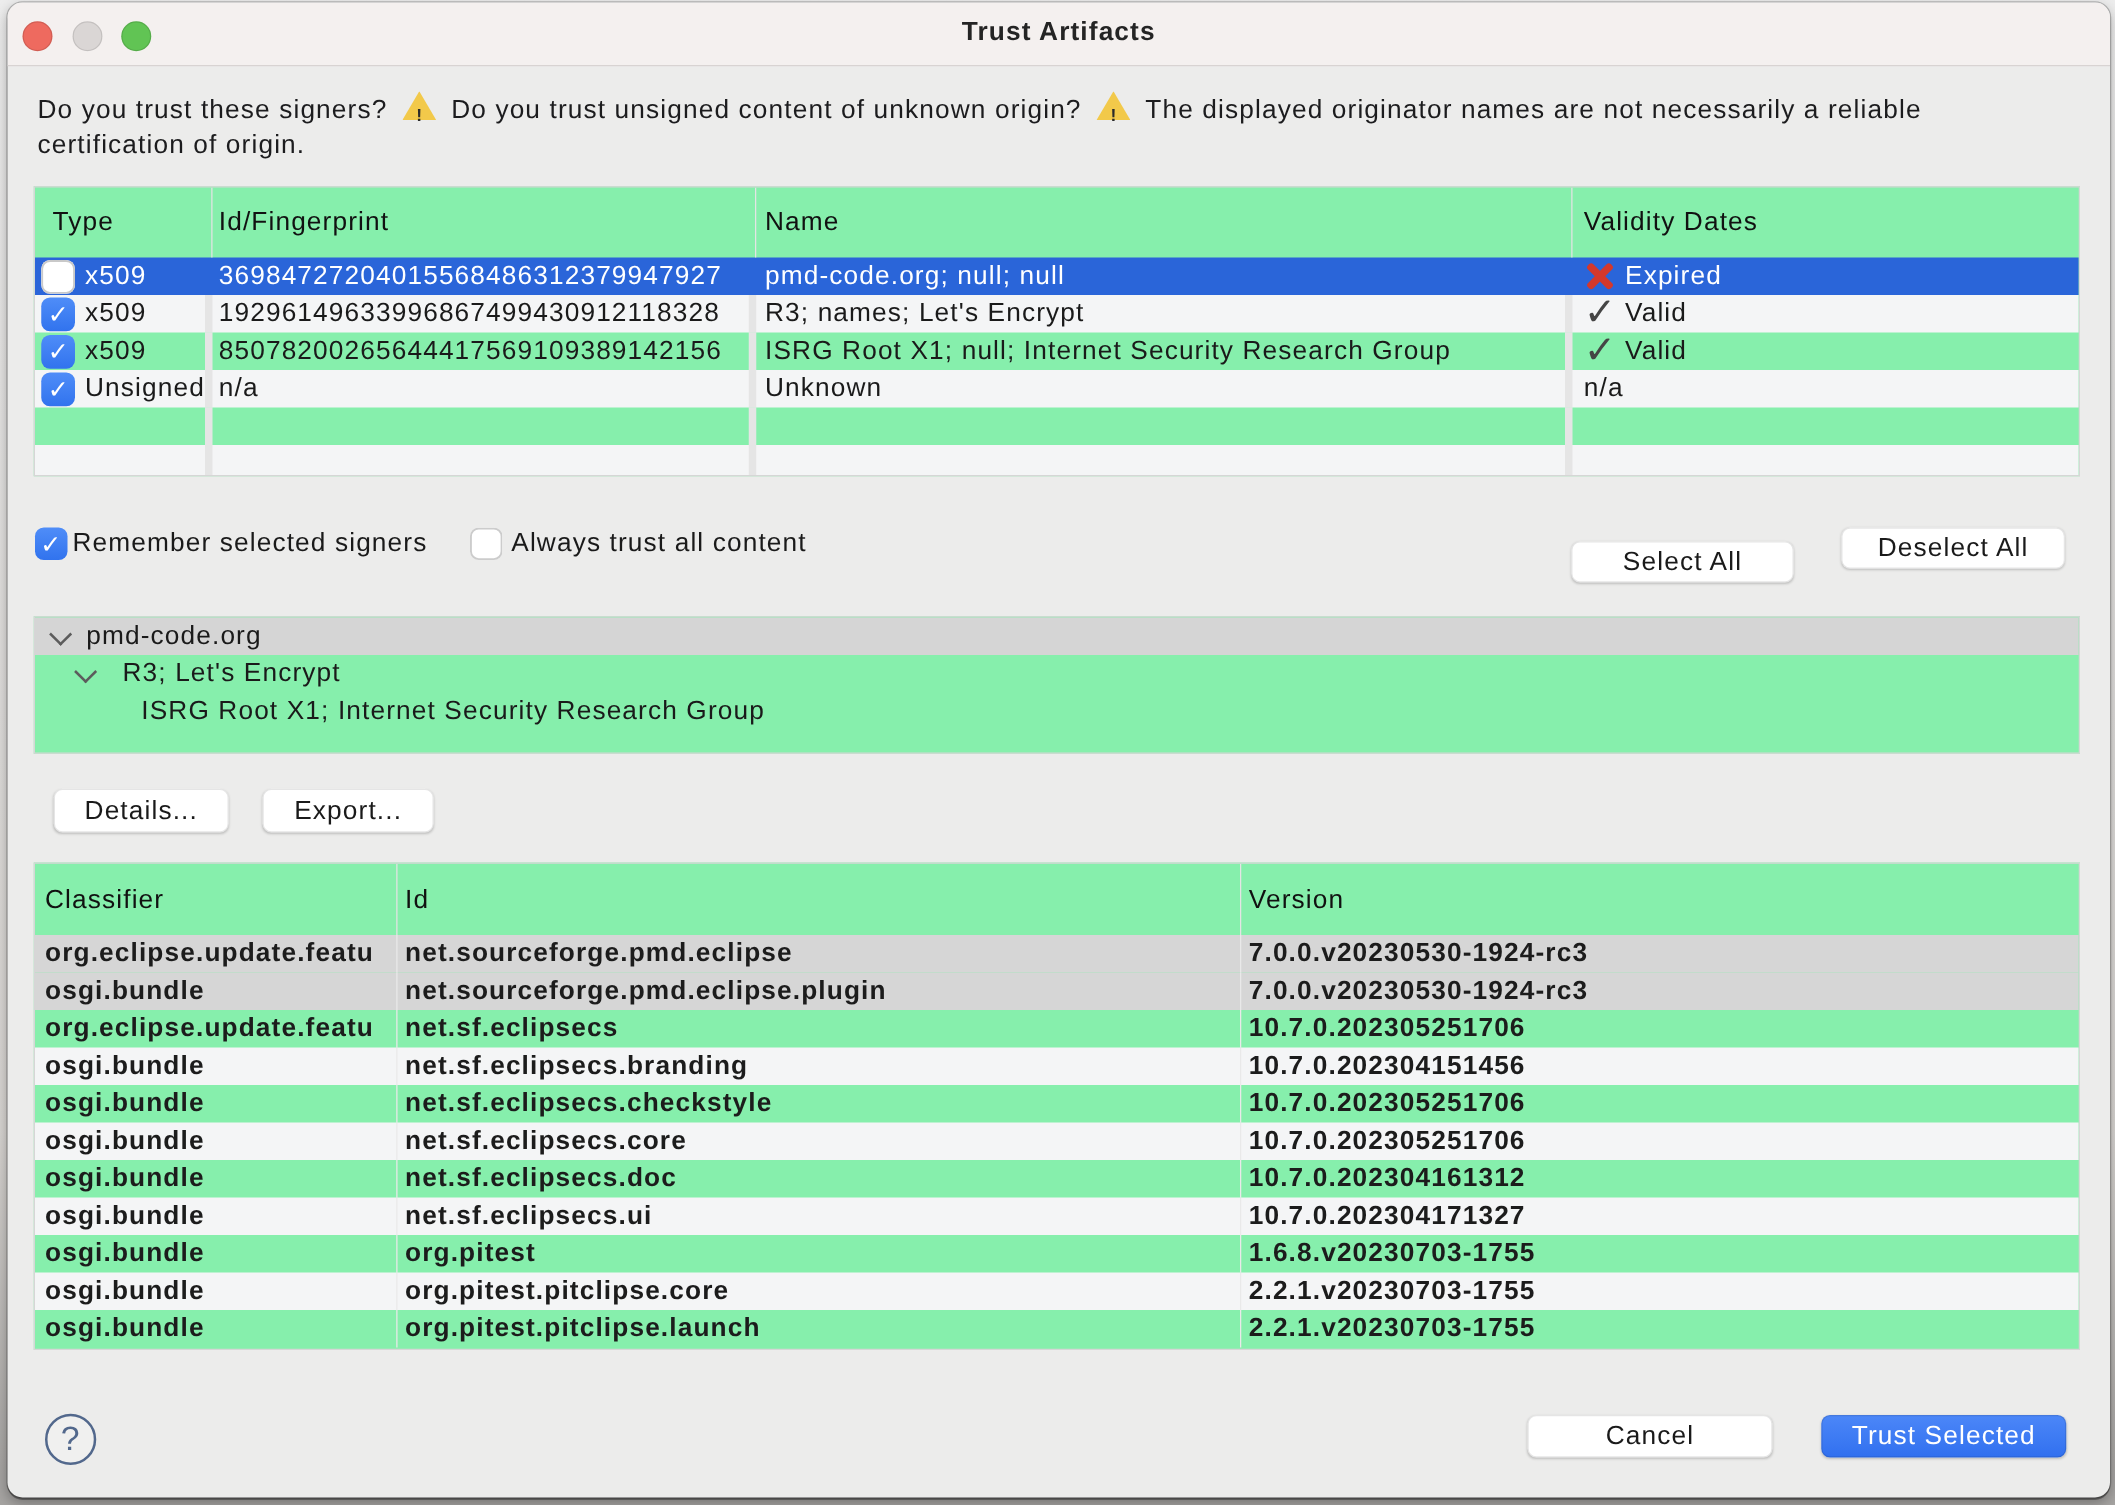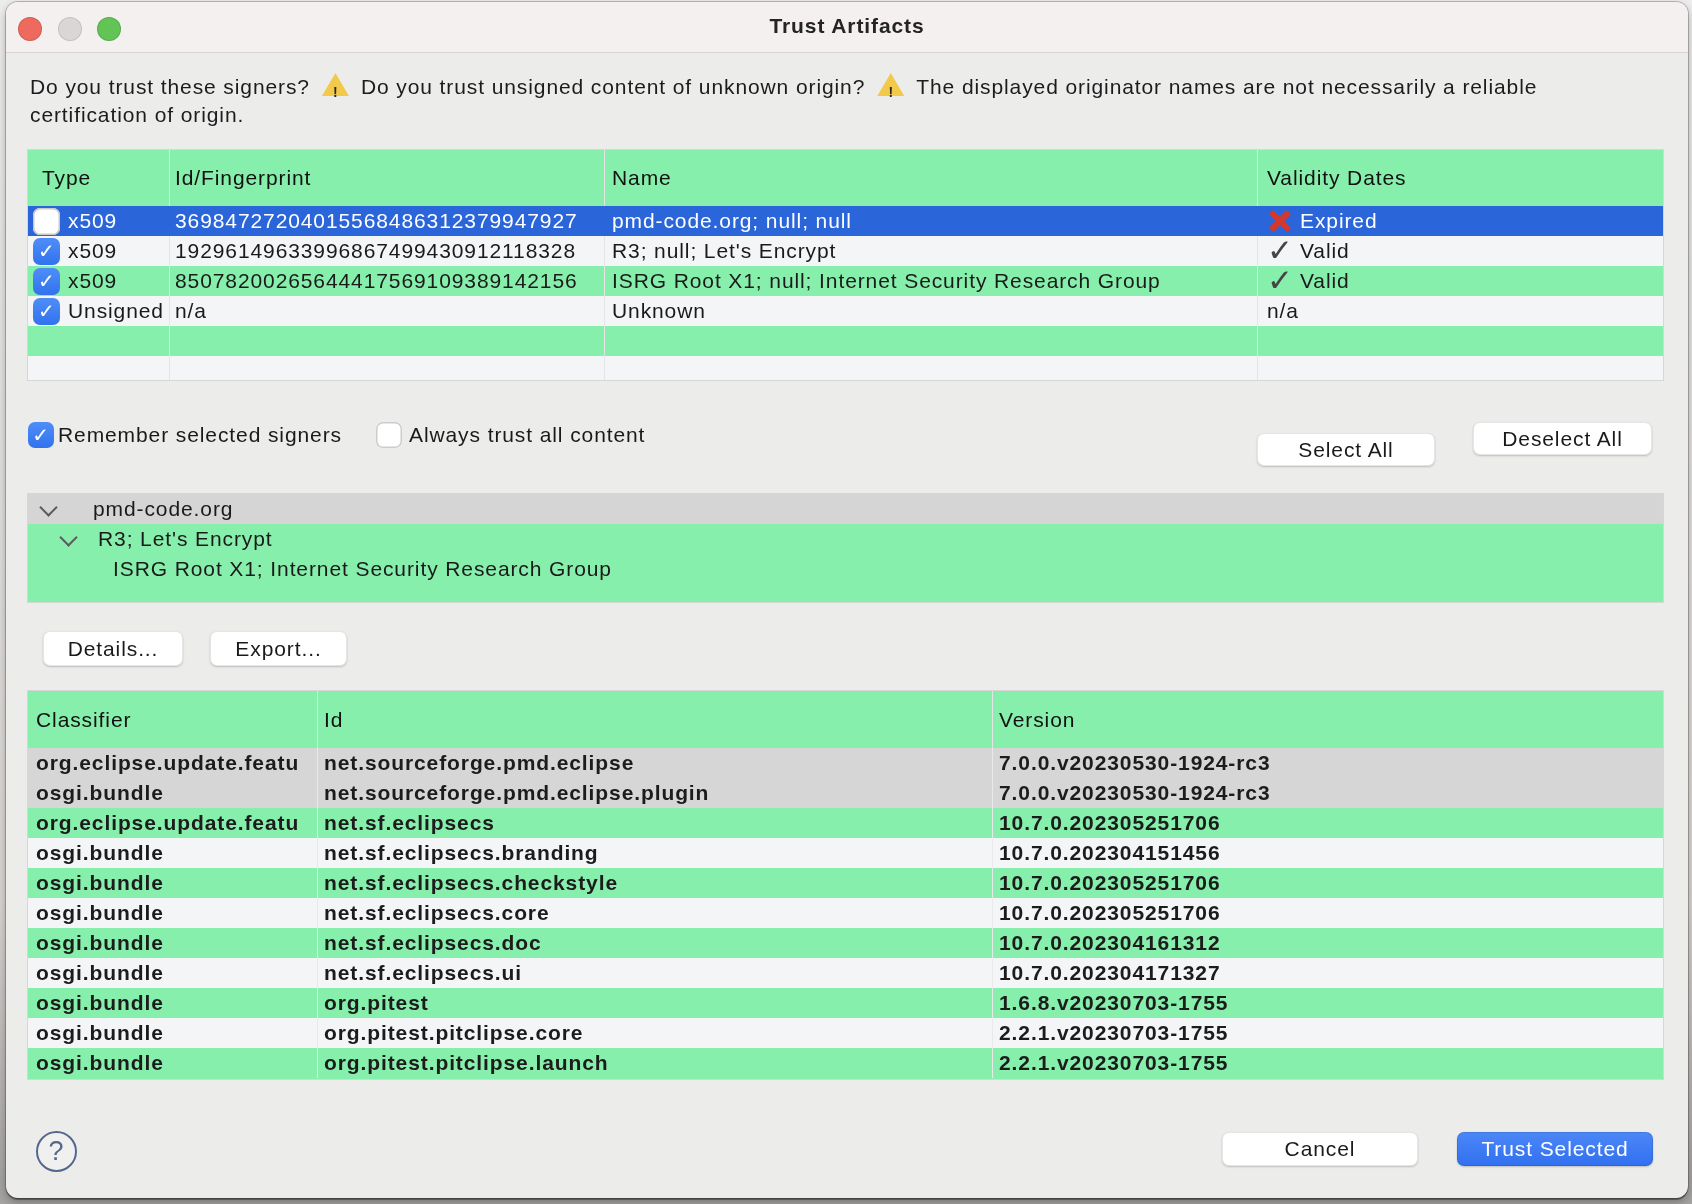--- a/index.html
+++ b/index.html
@@ -20,21 +20,21 @@
 
   .panel { position:absolute; background:#86efac; border:1px solid #d6d6d6; overflow:hidden; }
 
   
   .signers { left:21px; top:147px; width:1637px; height:232px; }
   .grid-row { display:grid; grid-template-columns:142px 435px 653px 405px; align-items:center; }
   .signers .header { height:56px; color:#111; }
   .signers .header > div { height:100%; display:flex; align-items:center; border-right:1px solid #e4e4e4; }
   .signers .header > div:last-child { border-right:none; }
   .row { height:30px; }
-  .row > div { height:30px; display:flex; align-items:center; border-right:1px solid #e5e5e5; overflow:hidden; white-space:nowrap; }
+  .row > div { height:30px; display:flex; align-items:center; border-right:6px solid #e5e5e5; overflow:hidden; white-space:nowrap; }
   .row > div:last-child { border-right:none; }
   .row.alt { background:#f4f5f6; }
   .row.sel { background:#2a65d9; color:#fff; }
   .row.sel > div { border-right-color:transparent; }
   .header .c-type { padding-left:14px; }
   .c-fp { padding-left:5px; }
   .c-name { padding-left:7px; }
   .c-val { padding-left:9px; }
   .row .c-type { padding-left:5px; }
 
@@ -112,21 +112,21 @@
           <span class="icon-x"></span>
           <span>Expired</span>
         </div>
     </div>
     <div class="grid-row row alt">
       <div class="c-type">
           <span class="cb on"></span>
           <span>x509</span>
         </div>
       <div class="c-fp">19296149633996867499430912118328</div>
-      <div class="c-name">R3; null; Let's Encrypt</div>
+      <div class="c-name">R3; names; Let's Encrypt</div>
       <div class="c-val">
           <span class="icon-check">✓</span>
           <span>Valid</span>
         </div>
     </div>
     <div class="grid-row row">
       <div class="c-type">
           <span class="cb on"></span>
           <span>x509</span>
         </div>
@@ -164,21 +164,21 @@
   <span class="optlabel" style="left:52px; top:421px;">Remember selected signers</span>
   <span class="optcb off" style="left:370px; top:420px;"></span>
   <span class="optlabel" style="left:403px; top:421px;">Always trust all content</span>
 
   <div class="btn" style="left:1251px; top:420px; width:178px; height:33px;margin-top:11px;">Select All</div>
   <div class="btn" style="left:1467px; top:420px; width:179px; height:33px;">Deselect All</div>
 
   <div class="panel tree">
     <div class="tree-row sel">
       <span class="chev" style="left:14px;"></span>
-      <span style="padding-left:65px;">pmd-code.org</span>
+      <span style="padding-left:41px;">pmd-code.org</span>
     </div>
     <div class="tree-row">
       <span class="chev" style="left:34px;"></span>
       <span style="padding-left:70px;">R3; Let's Encrypt</span>
     </div>
     <div class="tree-row">
       <span style="padding-left:85px;">ISRG Root X1; Internet Security Research Group</span>
     </div>
   </div>
 

